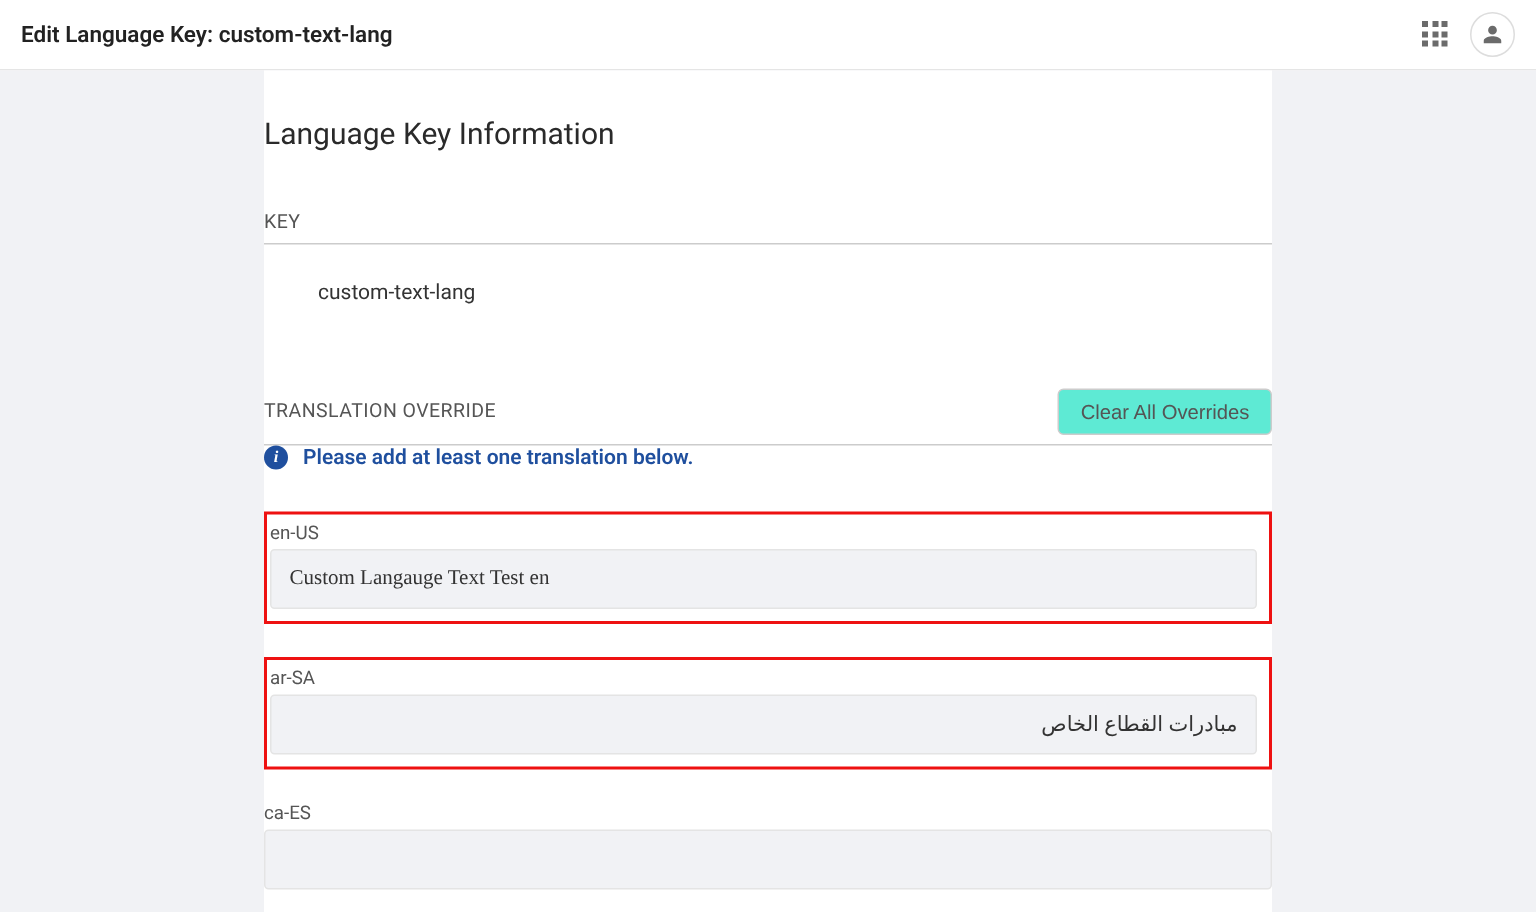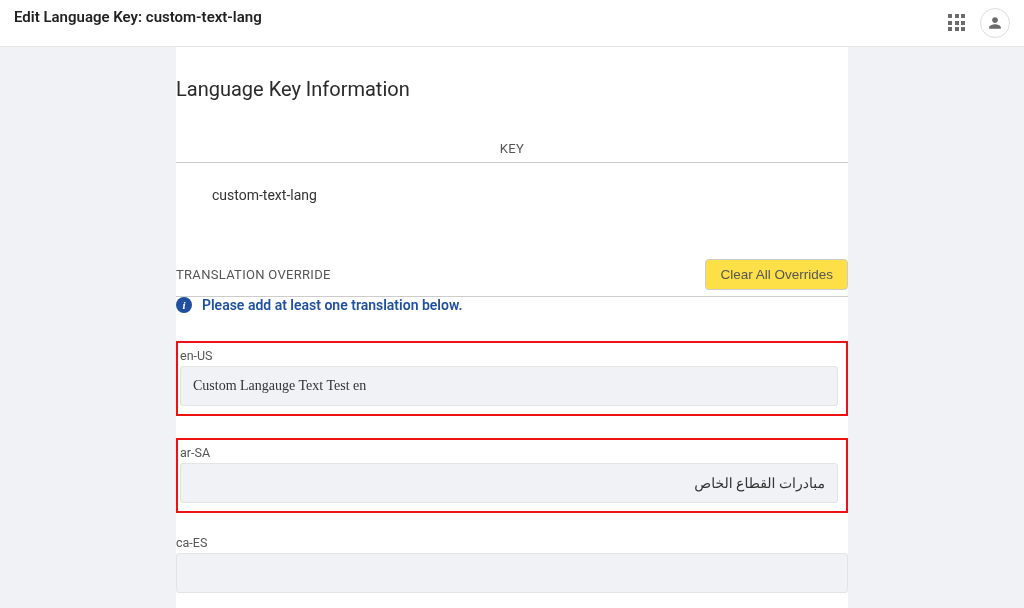--- a/index.html
+++ b/index.html
@@ -1,32 +1,32 @@
 <!DOCTYPE html>
 <html><head>
 <meta charset="utf-8">
 <style>
 * { box-sizing: border-box; margin: 0; padding: 0; }
 body { font-family: -apple-system, BlinkMacSystemFont, "Segoe UI", Roboto, sans-serif; background: #fff; color: #333; }
-.topbar { display: flex; justify-content: space-between; padding: 8px 14px; border-bottom: 1px solid #e5e5e5; background: #fff; }
+.topbar { display: flex; align-items: center; justify-content: space-between; padding: 8px 14px; border-bottom: 1px solid #e5e5e5; background: #fff; }
 .topbar-title { font-size: 15px; font-weight: 600; color: #222; }
 .topbar-right { display: flex; align-items: center; gap: 14px; }
 .apps-icon { width: 18px; height: 18px; display: grid; grid-template-columns: repeat(3,1fr); grid-template-rows: repeat(3,1fr); gap: 2px; cursor: pointer; }
 .apps-icon span { background: #6b6b6b; width: 4px; height: 4px; }
 .avatar-btn { width: 30px; height: 30px; border-radius: 50%; border: 1px solid #ddd; background: #fff; display: flex; align-items: center; justify-content: center; cursor: pointer; }
 .avatar-btn svg { width: 14px; height: 14px; fill: #6b6b6b; }
 .page-wrap { background: #f1f2f5; min-height: calc(100vh - 40px); display: flex; justify-content: center; padding: 0; }
 .card { background: #fff; width: 672px; padding: 30px 0 40px 0; }
 .card-inner { padding: 0 0; }
 .page-heading { font-size: 20px; font-weight: 400; color: #2a2a2a; margin-bottom: 40px; padding: 0 0; }
-.section-label { font-size: 13px; letter-spacing: .3px; color: #555; border-bottom: 1px solid #ccc; padding-bottom: 6px; margin-bottom: 24px; text-align: center; }
+.section-label { font-size: 13px; letter-spacing: .3px; color: #555; border-bottom: 1px solid #ccc; padding-bottom: 6px; margin-bottom: 24px; }
 .key-value { font-size: 14px; color: #333; margin-bottom: 56px; padding-left: 36px; }
 .row-between { display: flex; align-items: center; justify-content: space-between; border-bottom: 1px solid #ccc; padding-bottom: 6px; }
 .row-between .lbl { font-size: 13px; letter-spacing: .3px; color: #555; }
-.clear-btn { font-size: 13.5px; color: #555; background: #fde047; border: 1px solid #ccc; border-radius: 4px; padding: 7px 14px; cursor: pointer; text-align: center; }
+.clear-btn { font-size: 13.5px; color: #555; background: #5eead4; border: 1px solid #ccc; border-radius: 4px; padding: 7px 14px; cursor: pointer; text-align: center; }
 .info-msg { display: flex; align-items: center; gap: 10px; color: #1f4f9e; font-weight: 600; font-size: 14px; margin-bottom: 28px; }
 .info-icon { width: 16px; height: 16px; border-radius: 50%; background: #1f4f9e; color: #fff; display: flex; align-items: center; justify-content: center; font-size: 11px; font-weight: 700; font-style: italic; font-family: Georgia, serif; }
 .lang-block { margin-bottom: 22px; }
 .lang-block.highlight { border: 2px solid #e11; padding: 5px 8px 8px 2px; }
 .lang-label { font-size: 12.5px; color: #555; margin-bottom: 3px; padding-left: 0; }
 .lang-block.highlight .lang-label { padding-left: 0; }
 .lang-input { width: 100%; height: 40px; background: #f1f2f5; border: 1px solid #e4e4e4; border-radius: 3px; padding: 0 12px; font-size: 14px; color: #333; font-family: Liberation Serif, serif; }
 .lang-input[dir="rtl"] { text-align: right; }
 .content-pad { padding: 0 0; }
 </style>

